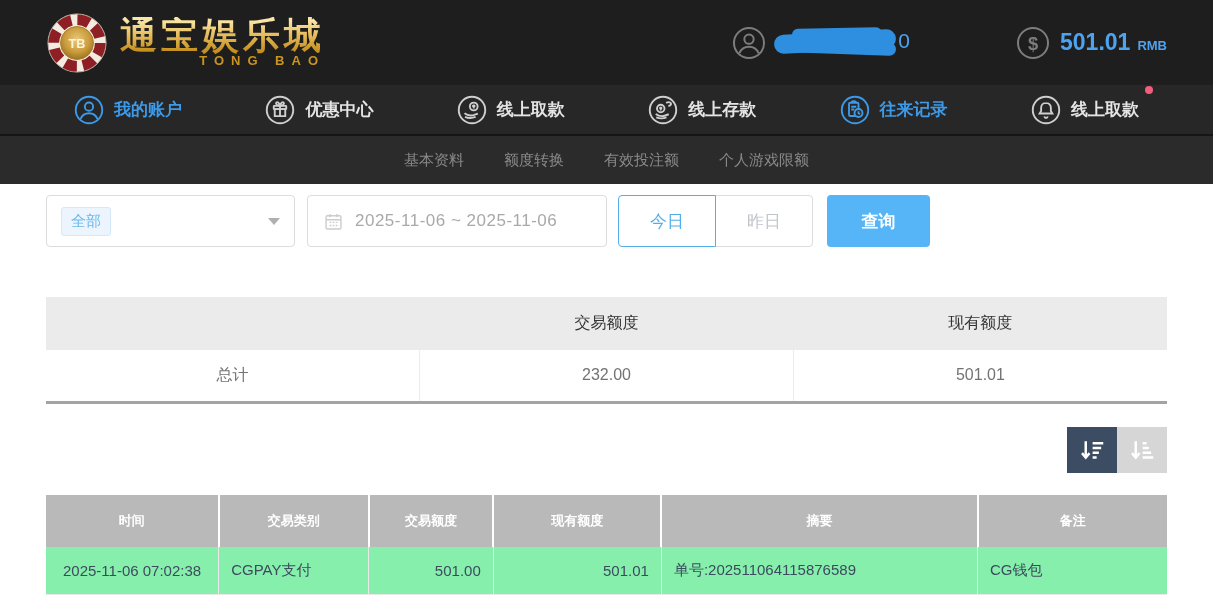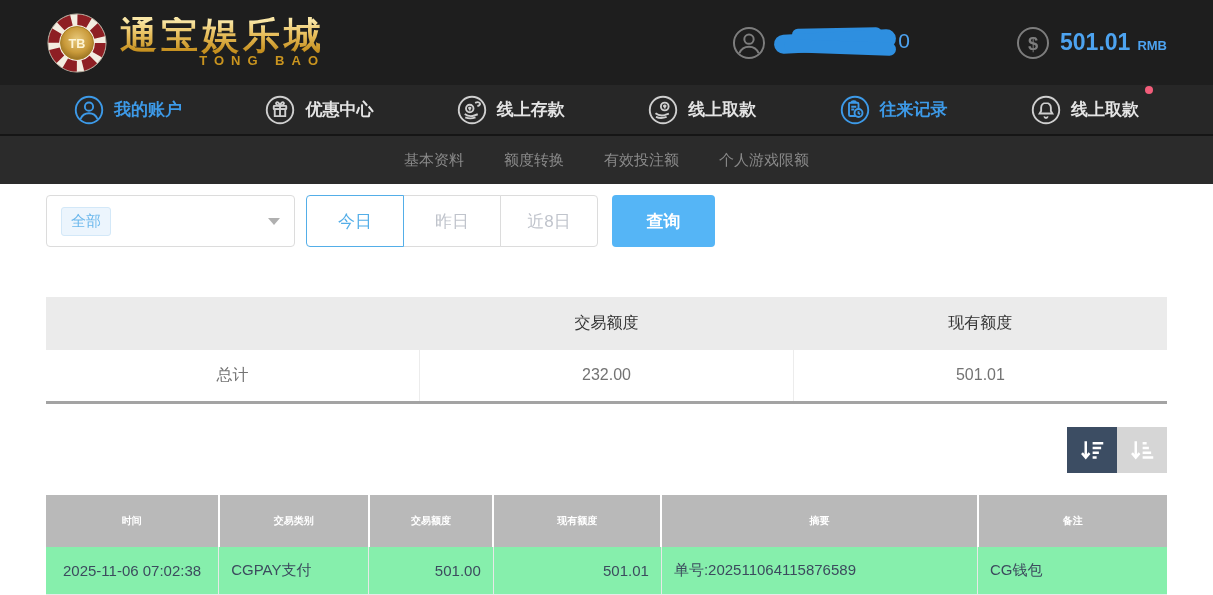--- a/index.html
+++ b/index.html
@@ -76,21 +76,21 @@
   
   .sort-row { margin-top:23px; display:flex; justify-content:flex-end; }
   .sort-btn { width:50px; height:46px; display:flex; align-items:center; justify-content:center;
     border:none; cursor:pointer; }
   .sort-btn svg { width:30px; height:30px; color:#fff; }
   .sort-btn.desc { background:#3c4d63; }
   .sort-btn.asc { background:#d6d6d6; }
 
   
   .records-table { width:100%; border-collapse:collapse; margin-top:22px; table-layout:fixed; }
-  .records-table thead th { height:52px; background:#b9b9b9; color:#fff; font-size:10px; font-weight:bold;
+  .records-table thead th { height:52px; background:#b9b9b9; color:#fff; font-size:13px; font-weight:bold;
     text-align:center; border-right:2px solid #fff; }
   .records-table thead th:last-child { border-right:none; }
   .records-table tbody td { height:48px; color:#3c4b5e; font-size:15px; background:#86efac;
     border-right:1px solid #e8e8e8; border-bottom:1px solid #e8e8e8; padding:0 12px; }
   .records-table tbody td:last-child { border-right:none; }
   .col-time  { width:15.4%; } .col-type { width:13.4%; } .col-amt { width:11.1%; }
   .col-bal   { width:15.0%; } .col-sum  { width:28.2%; } .col-rem { width:16.9%; }
   .ta-c { text-align:center; } .ta-l { text-align:left; } .ta-r { text-align:right; }
 </style>
 </head>
@@ -155,37 +155,37 @@
       <rect x="7" y="8.7" width="10" height="2.6" rx="0.4"></rect>
       <path d="M7.8 11.3h8.4v5.6H7.8z"></path>
         <path d="M12 8.7v8.2"></path>
       <path d="M12 8.6c-2.6-.2-3.6-1.4-3-2.4.7-1 2.4-.4 3 2.4zM12 8.6c2.6-.2 3.6-1.4 3-2.4-.7-1-2.4-.4-3 2.4z"></path>
     </svg>
     <span>优惠中心</span>
   </div>
   <div class="nav-item">
     <svg class="nav-ico" viewBox="0 0 24 24" fill="none" stroke="currentColor" stroke-width="1.5">
       <circle cx="12" cy="12" r="10.6"></circle>
+      <circle cx="13.4" cy="9.2" r="3.1"></circle>
+        <path d="M13.4 7.6v3.2M12.1 8.8h2.6"></path>
+      <path d="M6 14.6c2.2 1.7 5.3 2.1 7.8 1.3l2.9-1"></path>
+        <path d="M6.4 17.5c2.7 1.2 5.9 1 8.5 0"></path>
+    </svg>
+    <span>线上取款</span>
+  </div>
+  <div class="nav-item">
+    <svg class="nav-ico" viewBox="0 0 24 24" fill="none" stroke="currentColor" stroke-width="1.5">
+      <circle cx="12" cy="12" r="10.6"></circle>
       <circle cx="10.2" cy="10.8" r="3"></circle>
         <path d="M10.2 9.3v3M9 10.4h2.4"></path>
       <path d="M14.5 6.3c1.6-.8 3.2-.6 3.8.3.5.9-.3 1.9-2 2.2"></path>
       <path d="M6.2 15.2c2.2 1.6 5.2 2 7.6 1.2l2.8-1"></path>
         <path d="M6.6 17.9c2.6 1.1 5.7 1 8.2 0"></path>
     </svg>
     <span>线上存款</span>
-  </div>
-  <div class="nav-item">
-    <svg class="nav-ico" viewBox="0 0 24 24" fill="none" stroke="currentColor" stroke-width="1.5">
-      <circle cx="12" cy="12" r="10.6"></circle>
-      <circle cx="13.4" cy="9.2" r="3.1"></circle>
-        <path d="M13.4 7.6v3.2M12.1 8.8h2.6"></path>
-      <path d="M6 14.6c2.2 1.7 5.3 2.1 7.8 1.3l2.9-1"></path>
-        <path d="M6.4 17.5c2.7 1.2 5.9 1 8.5 0"></path>
-    </svg>
-    <span>线上取款</span>
   </div>
   <div class="nav-item active">
     <svg class="nav-ico" viewBox="0 0 24 24" fill="none" stroke="currentColor" stroke-width="1.5">
       <circle cx="12" cy="12" r="10.6"></circle>
       <rect x="7.2" y="6.2" width="7.6" height="10.6" rx="1"></rect>
       <path d="M9.4 6.2c0-.7.6-1.2 1.3-1.2h.6c.7 0 1.3.5 1.3 1.2"></path>
       <path d="M9 9.4h4M9 11.6h2.4"></path>
       <circle cx="14.8" cy="14.4" r="3.2" fill="#272727"></circle>
       <path d="M14.8 12.9v1.6l1.2.8"></path>
     </svg>
@@ -209,24 +209,31 @@
   <span class="subnav-item">个人游戏限额</span>
 </div>
 
 <div class="content">
 
   <div class="filter-row">
     <div class="select-box">
       <span class="select-tag">全部</span>
       <span class="select-caret"></span>
     </div>
+    <div class="date-box">
+      <svg class="cal-ico" viewBox="0 0 24 24" fill="none" stroke="currentColor" stroke-width="1.6">
+        <rect x="3.5" y="5.5" width="17" height="15" rx="1.5"></rect>
+        <path d="M3.5 10h17M8 3.5V7M16 3.5V7"></path>
+        <path d="M7.5 13h2M11 13h2M14.5 13h2M7.5 16.5h2M11 16.5h2M14.5 16.5h2"></path>
+      </svg>
+      <span class="date-text">2025-11-06 ~ 2025-11-06</span>
+    </div>
     <div class="quick-group">
       <button class="quick-btn active">今日</button>
       <button class="quick-btn">昨日</button>
-      <button class="quick-btn">近8日</button>
     </div>
     <button class="search-btn">查询</button>
   </div>
 
   <table class="summary-table">
     <thead>
       <tr>
         <th></th>
         <th>交易额度</th>
         <th>现有额度</th>

